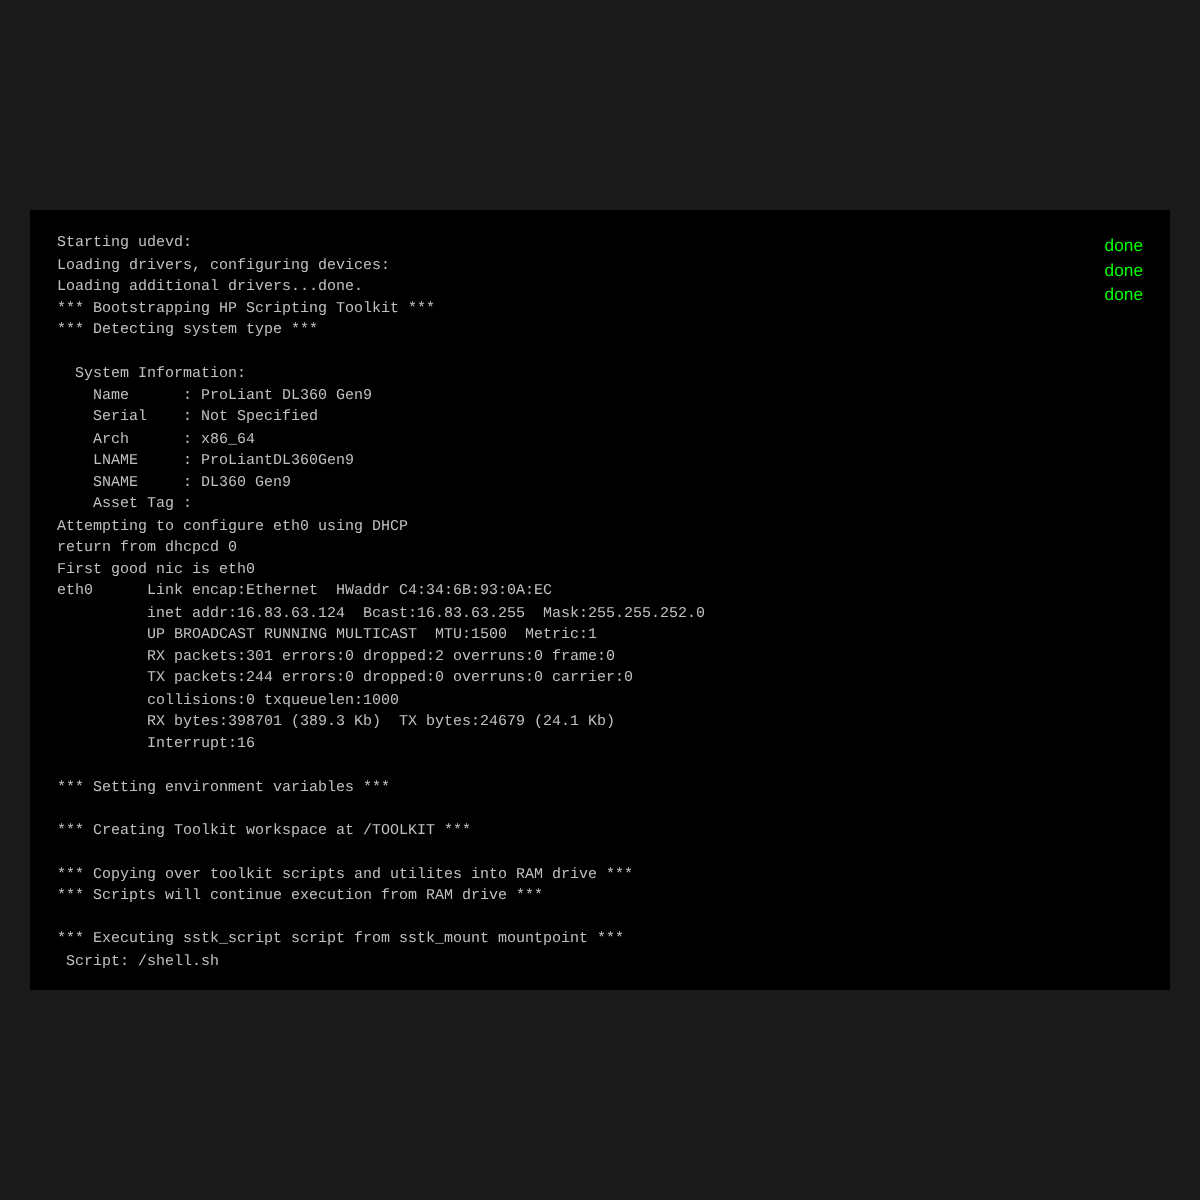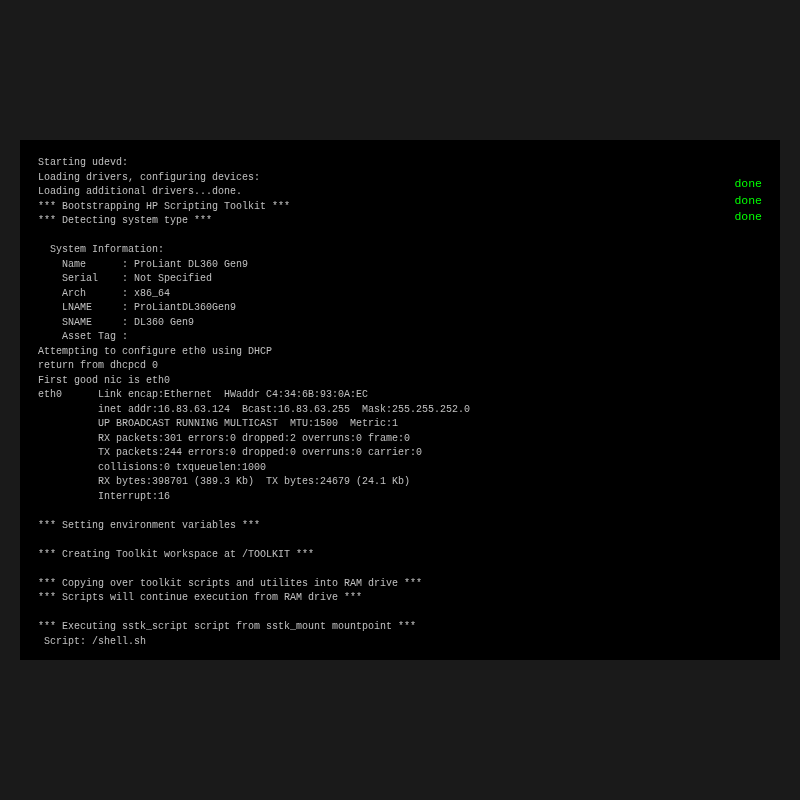--- a/index.html
+++ b/index.html
@@ -41,23 +41,22 @@
       font-family: 'Courier New', Courier, monospace;
     }
 
     .done-block {
       position: absolute;
       top: 0;
       right: 0;
       color: #00ff00;
       font-size: 11.5px;
       line-height: 1.45;
-      font-family: Liberation Mono, monospace;
+      font-family: Liberation Sans, sans-serif;
       text-align: center;
-      margin-top: 20px;
     }
   </style>
 </head>
 <body>
 
 <div class="terminal-wrapper">
   <div class="terminal-content">
     <div class="done-block">
       <div>done</div>
       <div>done</div>

